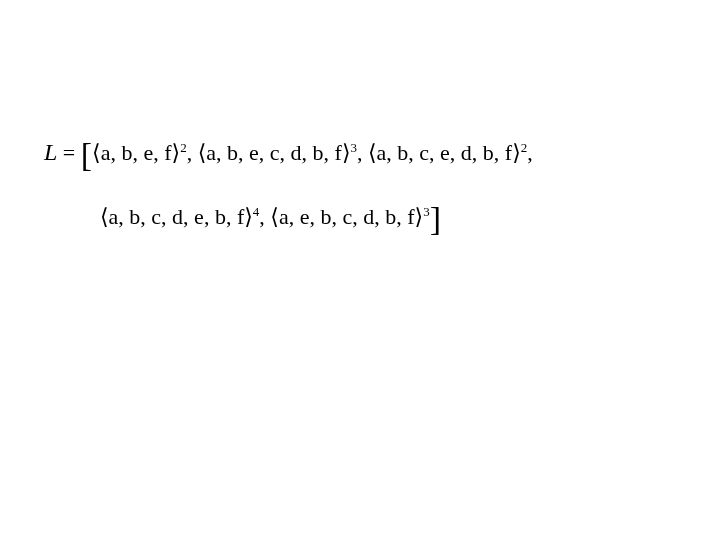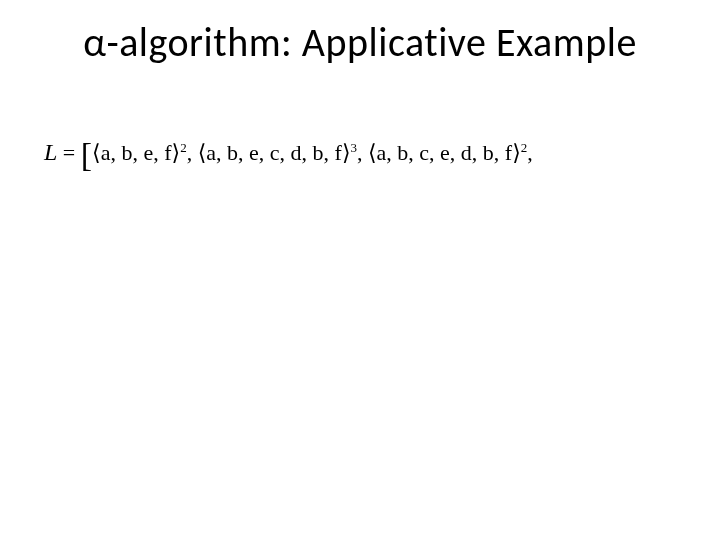--- a/index.html
+++ b/index.html
@@ -50,21 +50,23 @@
     font-family: "Times New Roman", serif;
   }
   sup { font-size: 13px; vertical-align: super; }
   .it { }
 </style>
 </head>
 <body>
 
 <div class="slide">
 
-  <div class="title">α-algorithm: Applicative Example</div>
 
   <div class="body">
     <div class="row1">
       <span class="bigL">L</span><span> = </span><span class="bigbr">[</span><span><span>⟨</span><span class="it">a, b, e, f</span><span>⟩</span><sup>2</sup></span><span>, </span><span><span>⟨</span><span class="it">a, b, e, c, d, b, f</span><span>⟩</span><sup>3</sup></span><span>, </span><span><span>⟨</span><span class="it">a, b, c, e, d, b, f</span><span>⟩</span><sup>2</sup></span><span>, </span>
+    </div>
+    <div class="row2">
+      <span><span>⟨</span><span class="it">a, b, c, d, e, b, f</span><span>⟩</span><sup>4</sup></span><span>, </span><span><span>⟨</span><span class="it">a, e, b, c, d, b, f</span><span>⟩</span><sup>3</sup></span><span class="bigbr">]</span>
     </div>
   </div>
 
 </div>
 
 </body></html>

